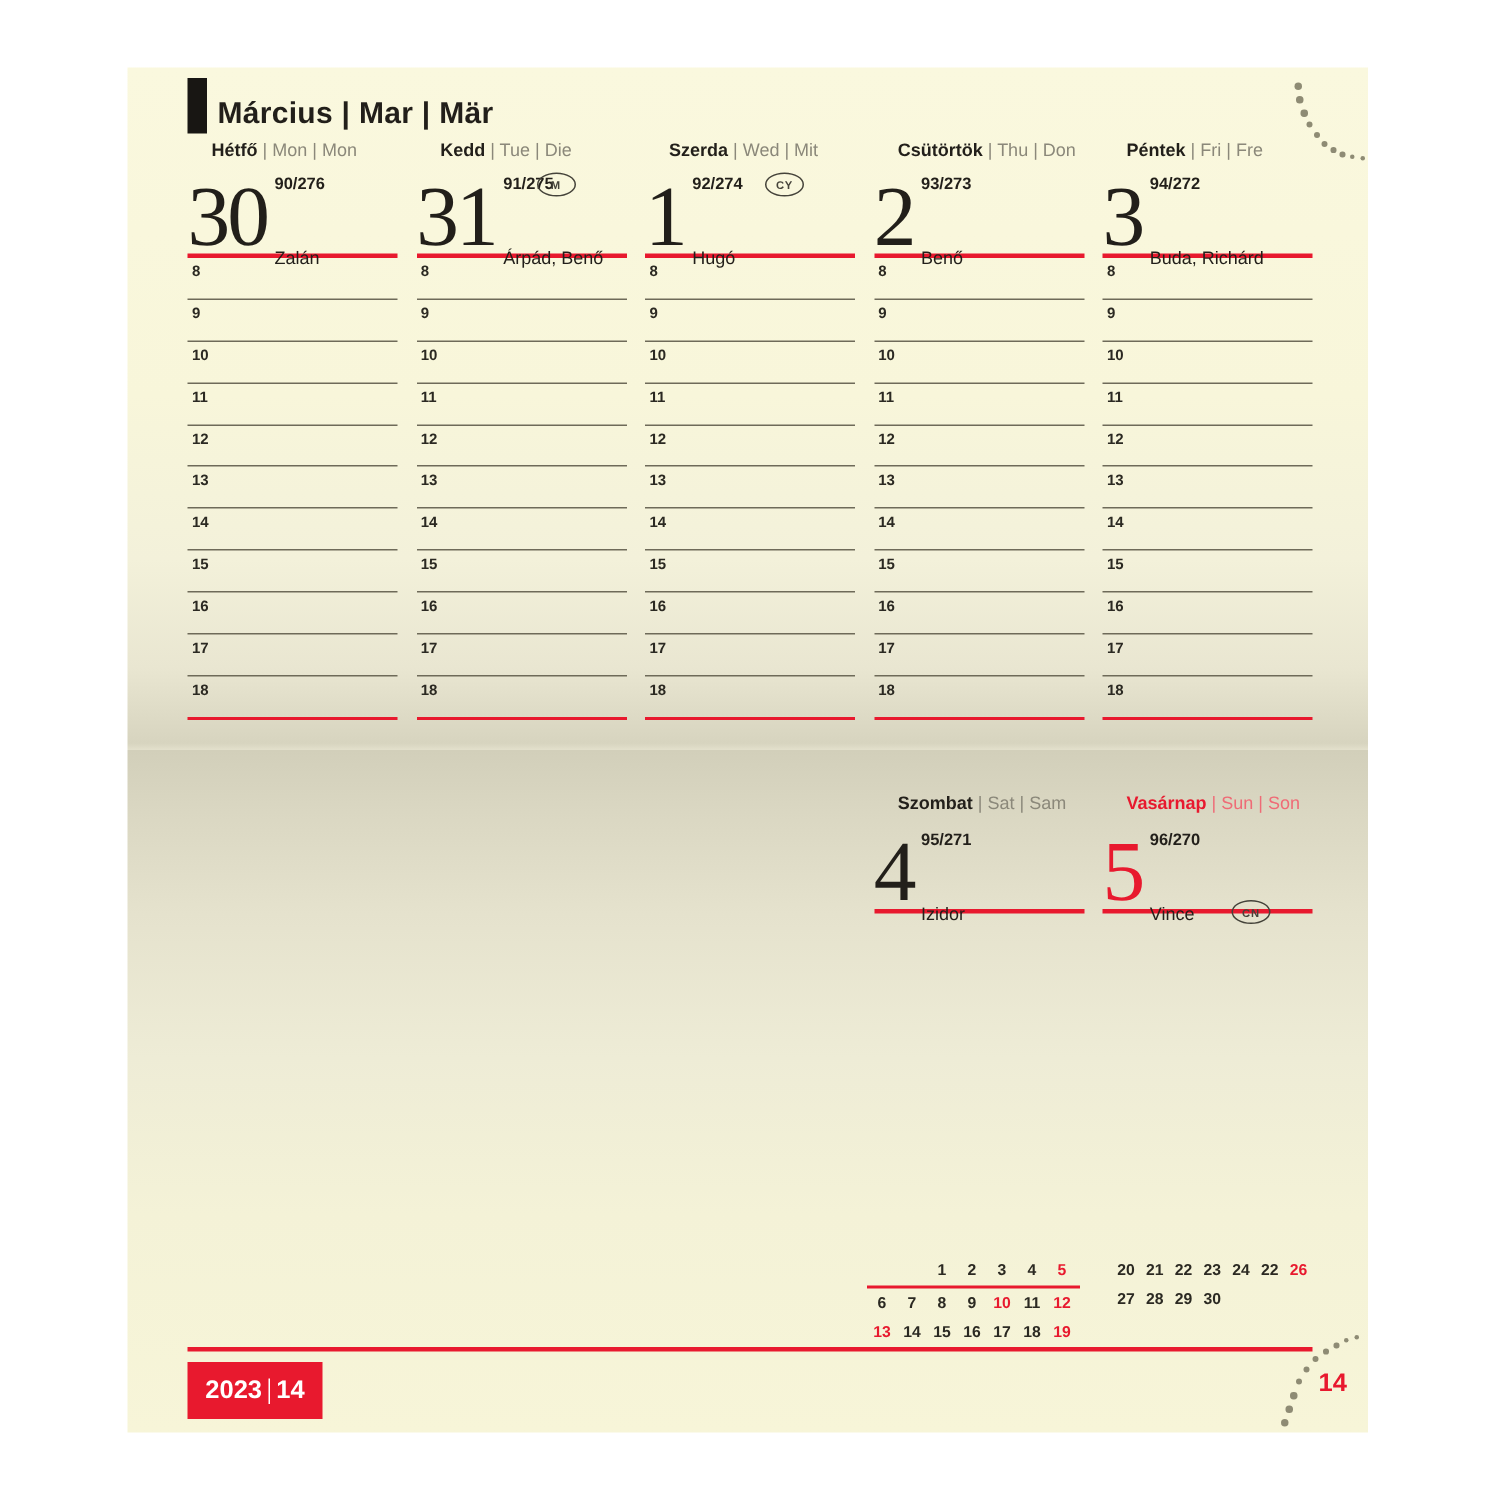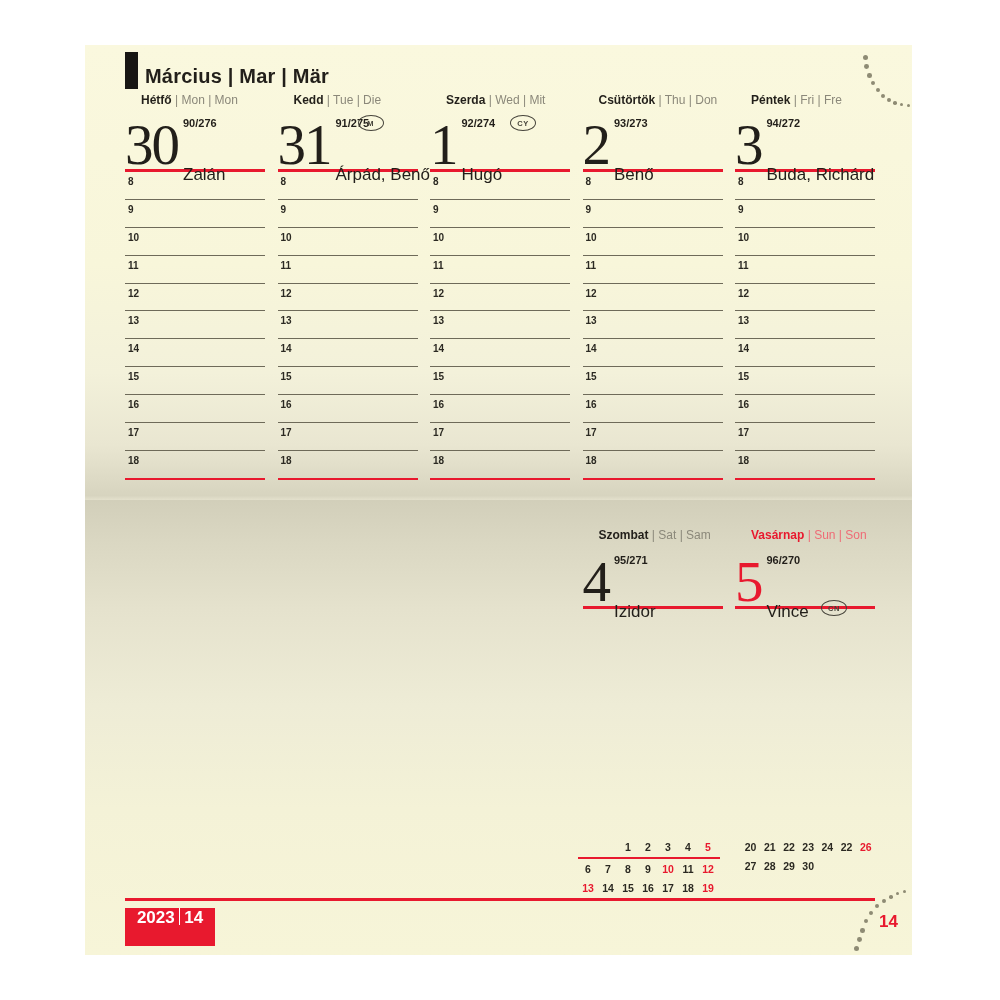--- a/index.html
+++ b/index.html
@@ -22,21 +22,21 @@
   .dow.sunday b{color:#e8192e;}
   .dow.sunday .dim{color:#ef6b76;}
   .datebox{position:absolute;top:66px;left:0;width:140px;height:58px;
            border-bottom:3px solid #e8192e;display:flex;align-items:flex-end;}
   .bignum{font-family:"Liberation Serif",serif;font-size:57px;line-height:.8;font-weight:400;
           letter-spacing:-2px;padding-bottom:1px;}
   .bignum.rednum{color:#e8192e;}
   .dstack{display:flex;flex-direction:column;justify-content:space-between;height:50px;
           margin-left:5px;padding-bottom:2px;gap:36px;}
   .doy{font-size:11px;font-weight:bold;white-space:nowrap;}
-  .nameday{font-size:17px;white-space:nowrap;}
+  .nameday{font-size:12px;white-space:nowrap;}
   .oval{position:absolute;left:80px;top:4px;width:24px;height:14px;border:1.3px solid #45433a;
         border-radius:50%;display:flex;align-items:center;justify-content:center;
         font-size:7.5px;font-weight:bold;color:#45433a;letter-spacing:.5px;}
   .oval.ov-sun{left:86px;}
   .hours{position:absolute;top:127px;left:0;width:140px;}
   .hrow{height:26.9px;border-bottom:1.6px solid #6e6a59;position:relative;}
   .hrow.last{border-bottom:2.6px solid #e8192e;}
   .hnum{position:absolute;left:3px;top:4px;font-size:10px;font-weight:bold;color:#2b2922;}
   
   .wk-col{position:absolute;width:140px;}
@@ -45,21 +45,21 @@
   .wk-col .oval{top:52px;}
   
   .minical{position:absolute;top:341px;}
   .mc-row{display:flex;height:16px;margin-bottom:3px;}
   .mc-row.underl{border-bottom:2.2px solid #e8192e;margin-bottom:4px;}
   .mc-cell{width:20px;text-align:center;font-size:10.5px;font-weight:bold;color:#2b2922;}
   .mc-right .mc-cell{width:19.2px;}
   .mc-cell.red{color:#e8192e;}
   .footrule{position:absolute;top:398px;left:40px;width:750px;height:3px;background:#e8192e;}
   .badge{position:absolute;top:408px;left:40px;width:90px;height:38px;background:#e8192e;
-         display:flex;justify-content:center;color:#fff;
+         display:flex;align-items:center;justify-content:center;color:#fff;
          font-size:17px;font-weight:bold;}
   .badge .vbar{width:1.5px;height:17px;background:#fff;margin:0 4px;}
   .pagenum{position:absolute;top:412px;left:794px;font-size:17px;font-weight:bold;color:#e8192e;}
   .dot{position:absolute;border-radius:50%;background:#8e8b74;}
 </style>
 </head>
 <body>
 
 <div class="stage">
 

